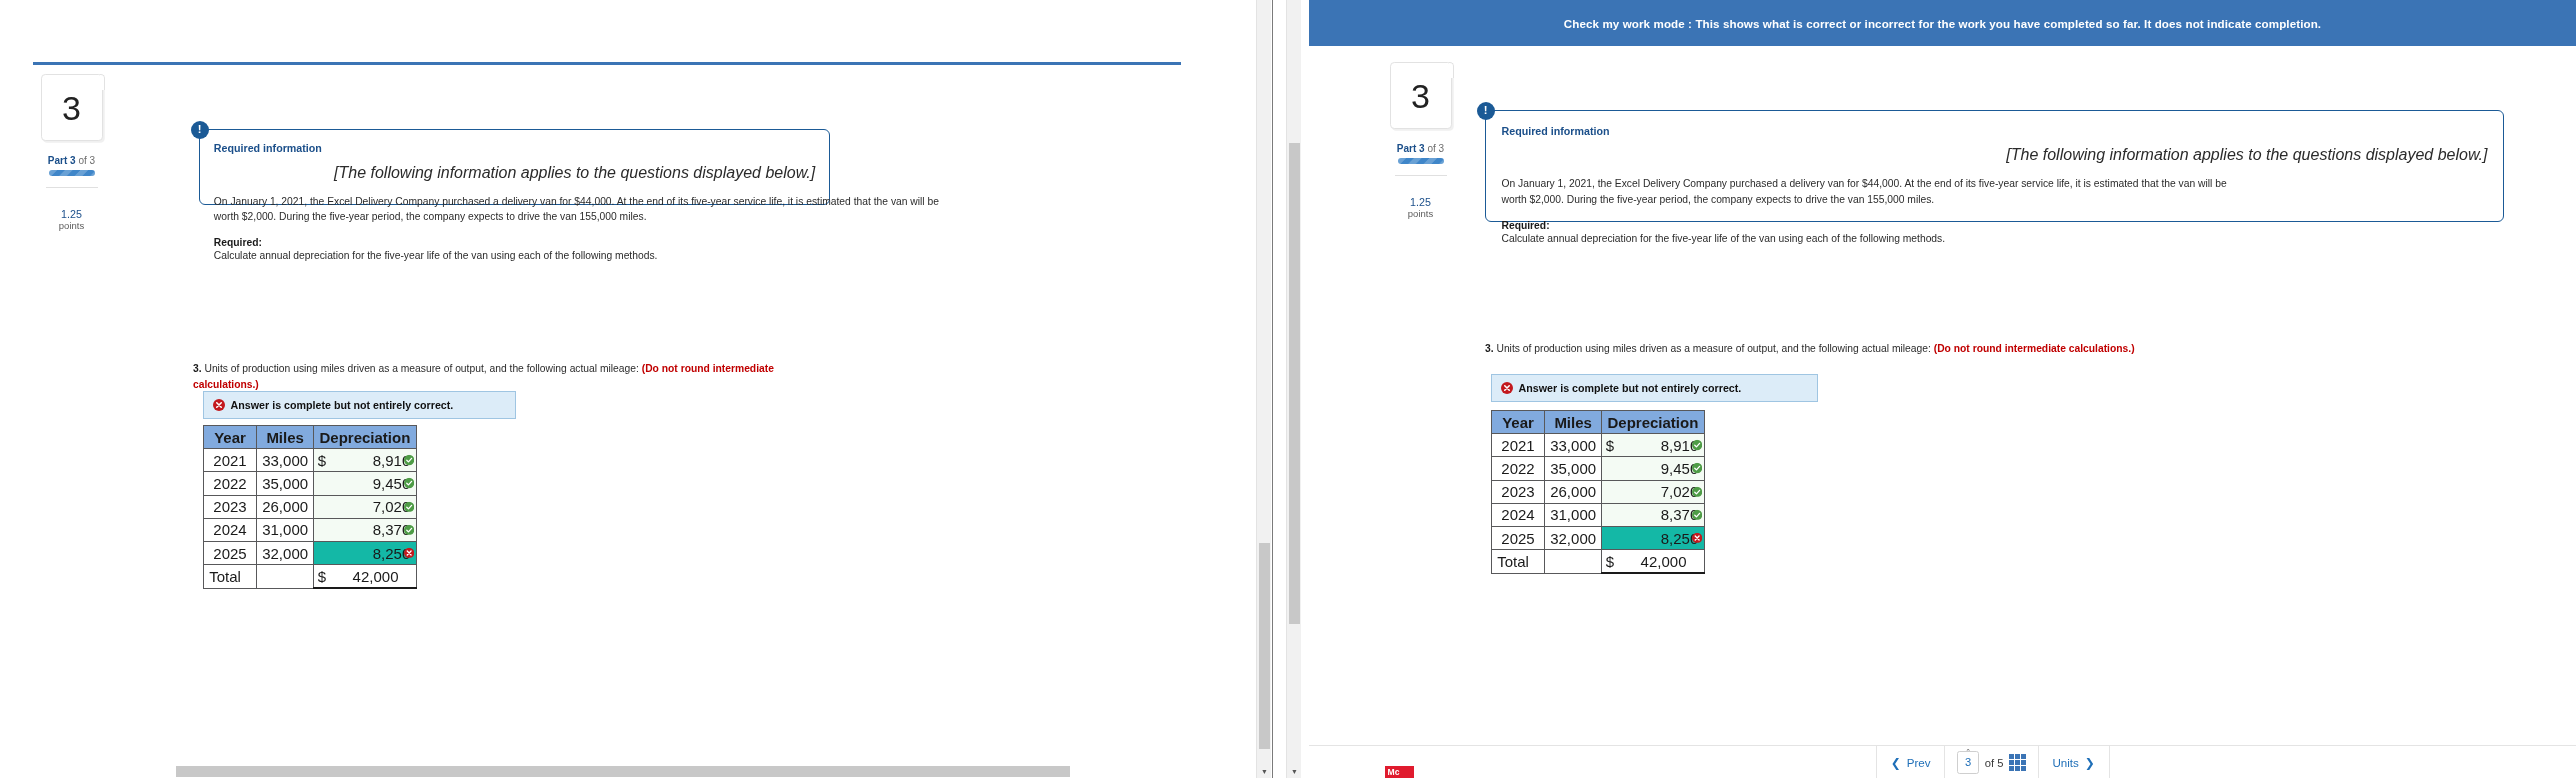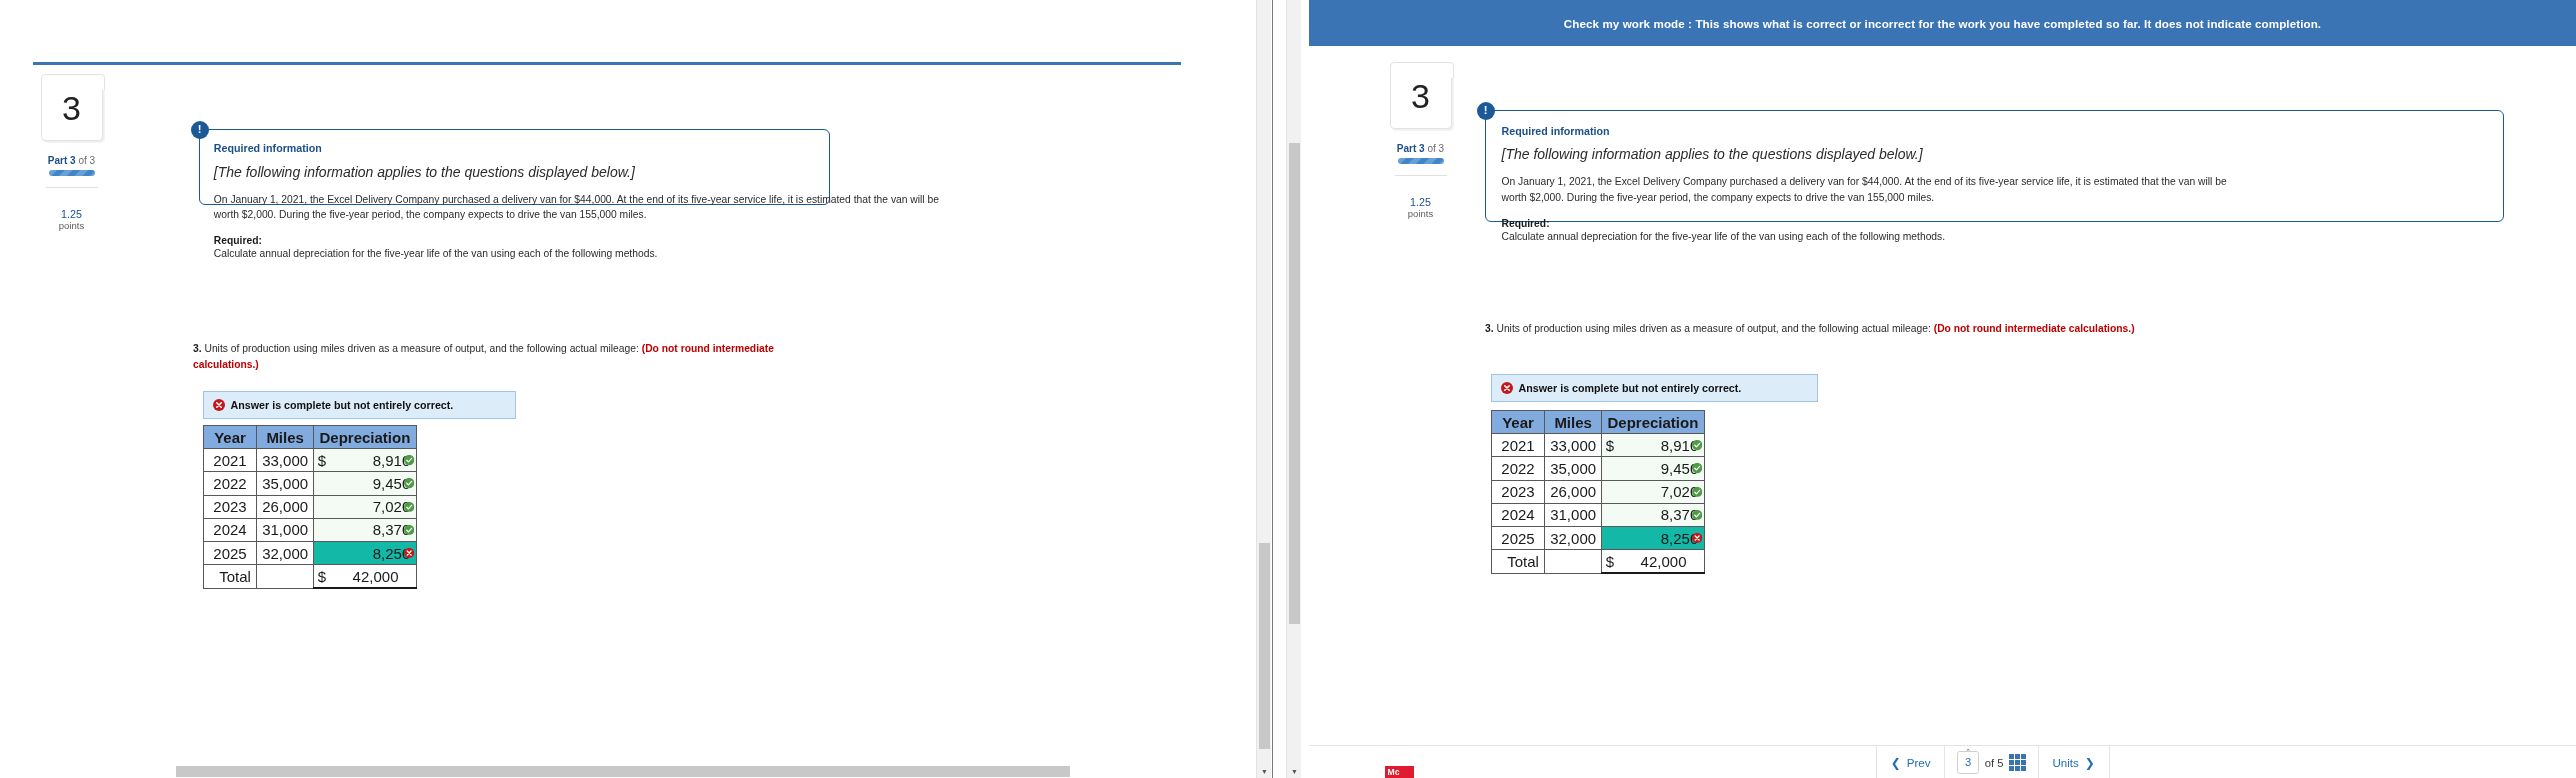--- a/index.html
+++ b/index.html
@@ -83,27 +83,27 @@
   .callout .bang {
     position: absolute; left: -9.5px; top: -9.5px;
     width: 18px; height: 18px; border-radius: 50%;
     background: #1b5a96; color: #fff;
     font-size: 11.2px; font-weight: bold;
     display: flex; align-items: center; justify-content: center;
     line-height: 1;
   }
   .callout-inner { padding: 13.8px 15.5px 13.8px 15.5px; }
   .ri-title { font-size: 10.7px; font-weight: bold; color: #1b4f8a; }
-  .ri-italic { margin-top: 9.5px; font-size: 14px; font-style: italic; color: #2b2b2b; }
+  .ri-italic { margin-top: 9.5px; font-size: 16px; font-style: italic; color: #2b2b2b; text-align: right; }
   .ri-body { margin-top: 12px; font-size: 10.3px; color: #2b2b2b; line-height: 1.5; }
   .ri-req { margin-top: 13px; font-size: 10.3px; font-weight: bold; color: #1a1a1a; }
   .ri-req-sub { margin-top: 1.7px; font-size: 10.3px; color: #2b2b2b; }
 
   
-  .qline { position: absolute; font-size: 10.3px; color: #2b2b2b; line-height: 1.55; }
+  .qline { position: absolute; font-size: 10.3px; color: #2b2b2b; line-height: 1.55; margin-top: 20px; }
   .qline b.num { color: #1a1a1a; }
   .qline .warn { color: #c00000; font-weight: bold; }
 
   
   .alert {
     position: absolute;
     background: #dcecf8;
     border: 0.9px solid #9fc5e2;
     display: flex; align-items: center;
     padding: 0 8.6px;
@@ -146,21 +146,21 @@
   }
   td.c-dep .dollar { position: absolute; left: 3.4px; top: 2.6px; }
   td.c-dep.ok  { background: #f4fbf4; }
   td.c-dep.bad { background: #14b8a6; }
   td.c-dep .mark {
     position: absolute; right: 1.7px; top: 50%;
     transform: translateY(-50%);
     width: 10.3px; height: 10.3px;
   }
   td.c-dep .mark svg { width: 10.3px; height: 10.3px; display: block; }
-  tr.total td.c-year { text-align: right; }
+  tr.total td.c-year { text-align: left; }
   tr.total td.c-dep {
     border-bottom: 2.6px double #1a1a1a;
     padding-right: 17px;
   }
 
   
   .footer {
     position: absolute;
     background: #ffffff;
     border-top: 0.9px solid #e4e4e4;

